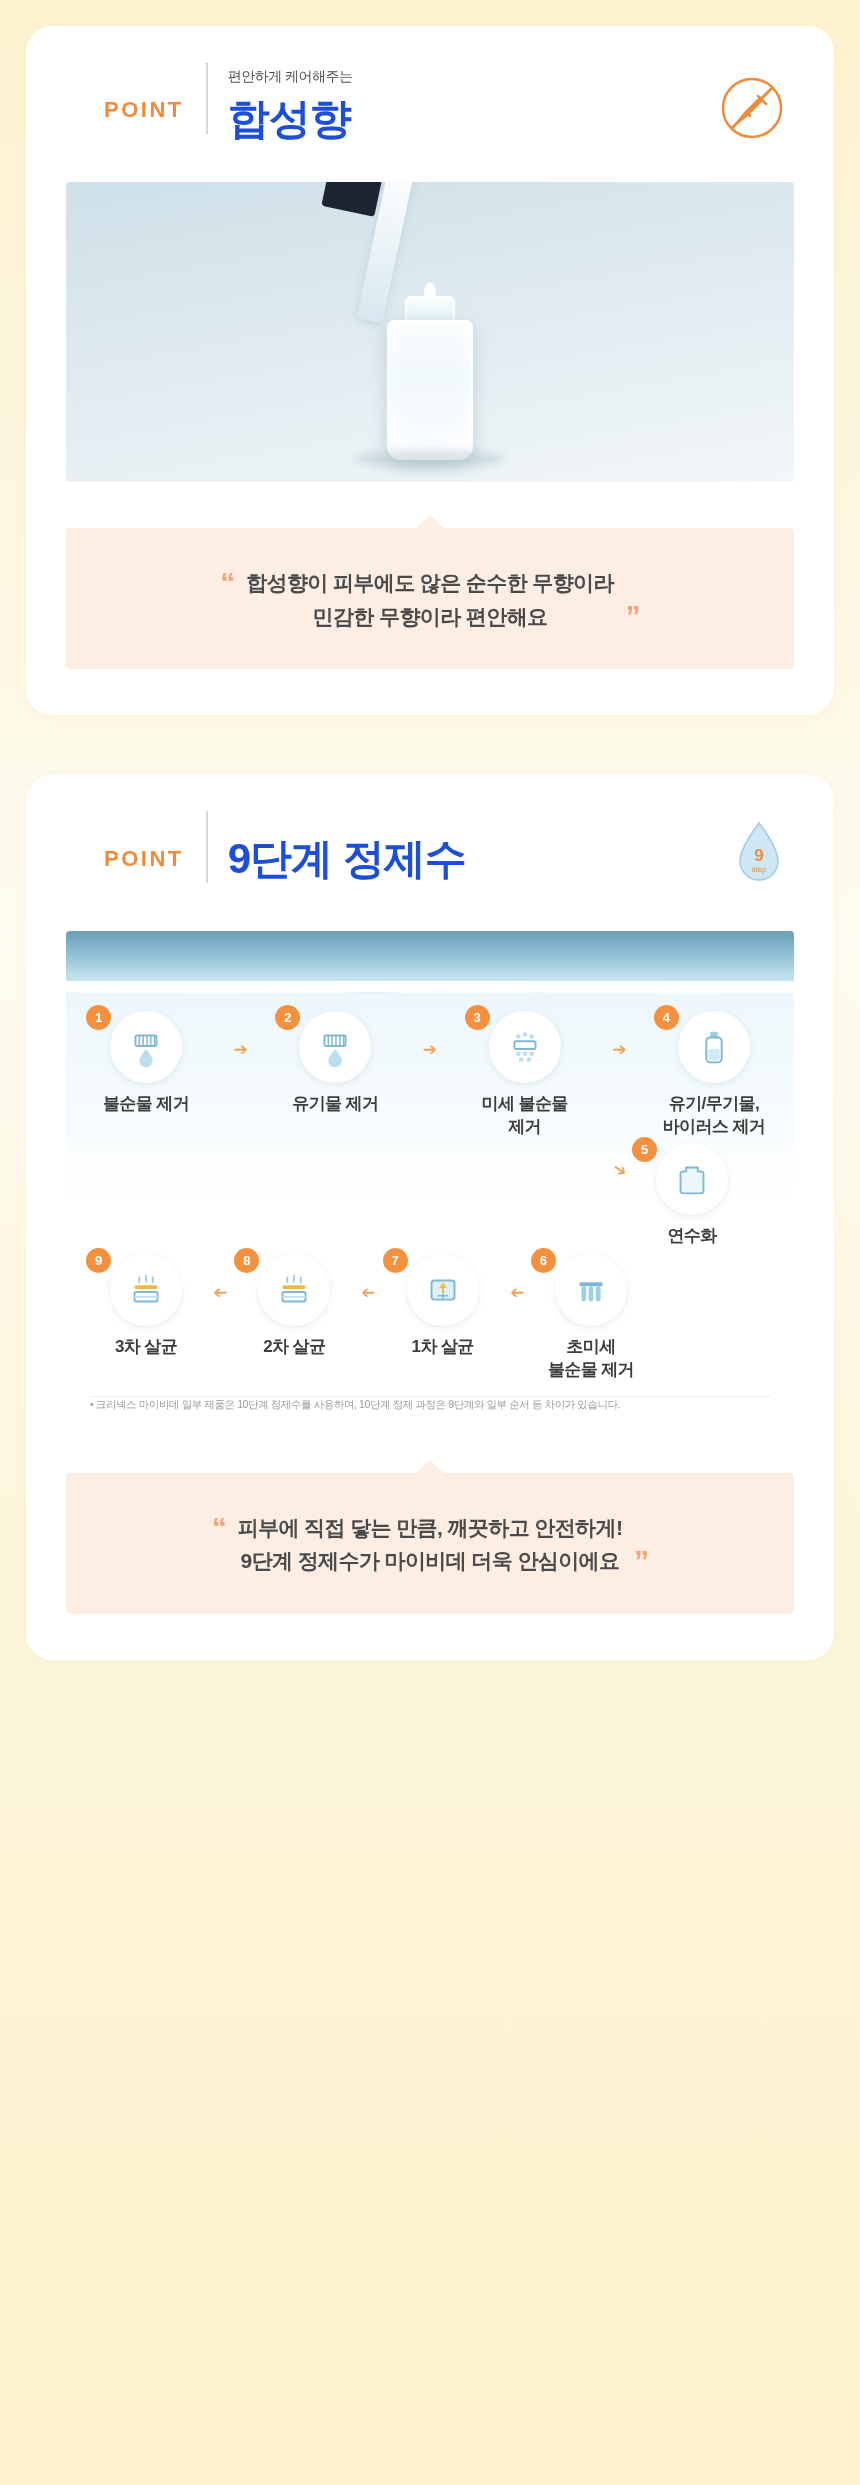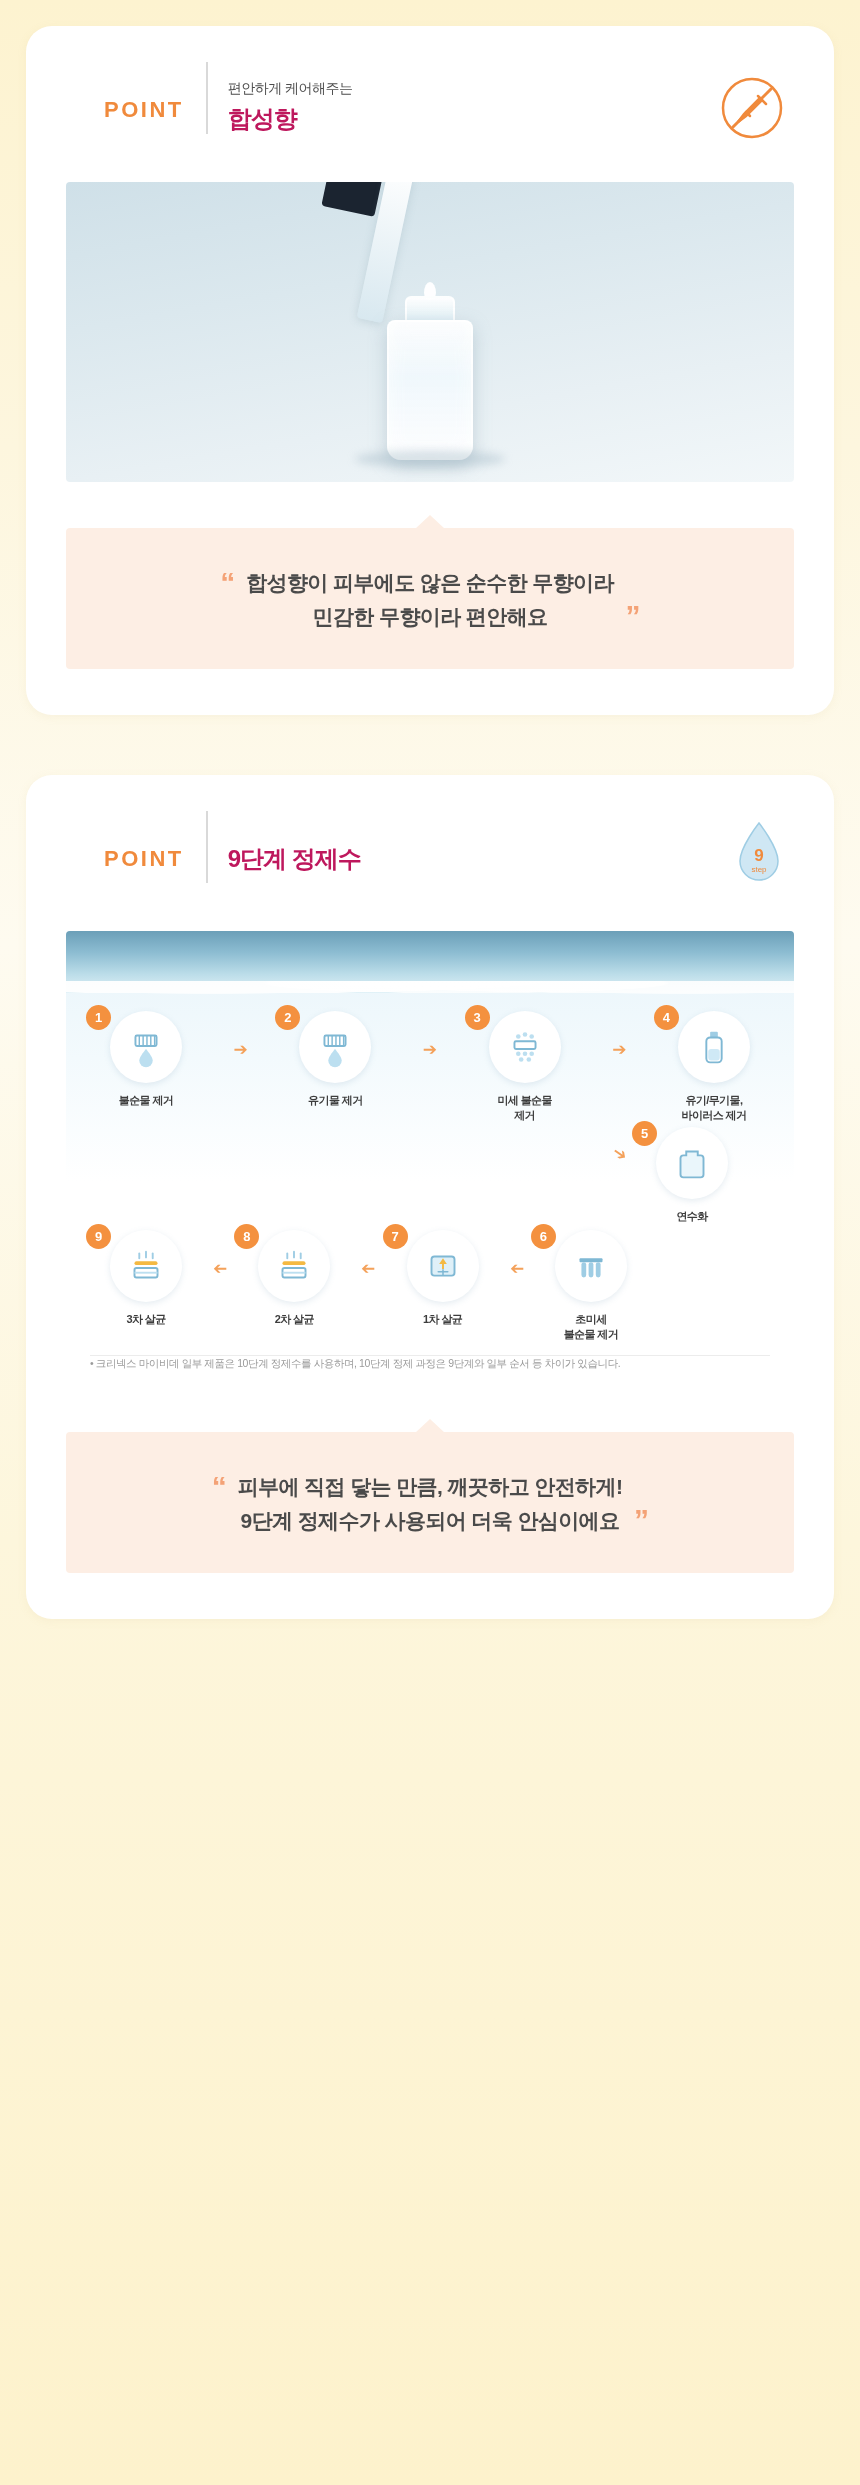--- a/index.html
+++ b/index.html
@@ -60,22 +60,22 @@
     height: 72px;
   }
   .head-text { padding-top: 2px; }
   .head-sub {
     font-size: 14px;
     color: #4c4c4c;
     letter-spacing: -0.5px;
     line-height: 1.35;
   }
   .head-title {
-    font-size: 24px;
-    color: #be185d;
+    font-size: 42px;
+    color: #1d4ed8;
     font-weight: bold;
     letter-spacing: -1px;
     margin-top: 6px;
   }
 
   
   .head-icon {
     position: absolute;
     right: 10px;
     top: 16px;
@@ -253,21 +253,21 @@
     background: #f4913f;
     color: #fff;
     font-size: 13px;
     font-weight: bold;
     display: flex;
     align-items: center;
     justify-content: center;
   }
   .step-label {
     margin-top: 10px;
-    font-size: 11px;
+    font-size: 17px;
     color: #3d3d3d;
     line-height: 1.35;
     letter-spacing: -0.6px;
     font-weight: bold;
   }
   .arrow {
     color: #f4a15a;
     font-size: 17px;
     padding-top: 28px;
     flex: 0 0 auto;
@@ -531,19 +531,19 @@
         <div class="step" style="visibility:hidden;"></div>
       </div>
 
       <div class="footnote">• 크리넥스 마이비데 일부 제품은 10단계 정제수를 사용하며, 10단계 정제 과정은 9단계와 일부 순서 등 차이가 있습니다.</div>
     </div>
 
     <div class="quote-box">
       <div class="quote-text">
         <span class="qmark open">“</span>
         <span>피부에 직접 닿는 만큼, 깨끗하고 안전하게!</span><br>
-        <span>9단계 정제수가 사용되어 더욱 안심이에요</span>
+        <span>9단계 정제수가 마이비데 더욱 안심이에요</span>
         <span class="qmark close">”</span>
       </div>
     </div>
   </div>
 
 </div>
 
 </body></html>

